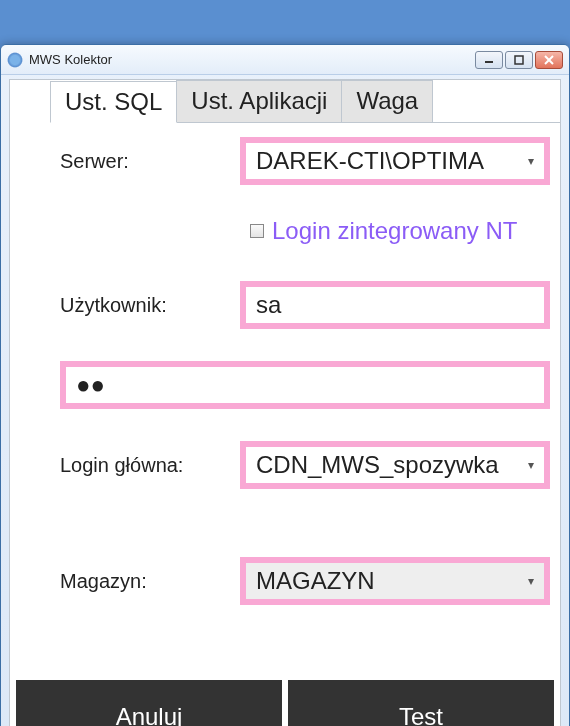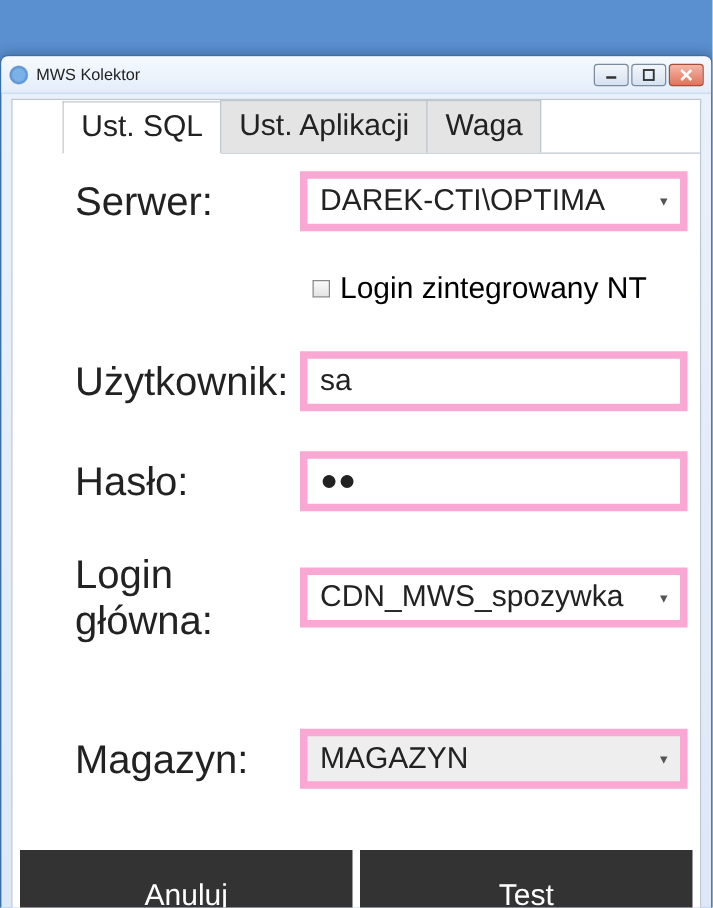--- a/index.html
+++ b/index.html
@@ -91,21 +91,21 @@
     padding: 14px 10px 0 10px;
   }
   .row {
     display: flex;
     align-items: center;
     margin-bottom: 32px;
   }
   .row.tight { margin-bottom: 24px; }
   .label-cell {
     width: 180px;
-    font-size: 32px;
+    font-size: 20px;
     color: #222;
   }
   .control-cell {
     flex: 1;
   }
   .combo, .textbox {
     width: 100%;
     height: 48px;
     border: 6px solid #f9a8d4;
     font-size: 24px;
@@ -129,21 +129,21 @@
   }
   .textbox {
     display: flex;
     align-items: flex-end;
   }
   .checkbox-row {
     display: flex;
     align-items: center;
     margin: 0 0 36px 190px;
     font-size: 24px;
-    color: #000000;
+    color: #8b5cf6;
   }
   .checkbox-row .chk {
     width: 14px; height: 14px;
     border: 1px solid #888;
     background: linear-gradient(#fafafa,#e4e4e4);
     margin-right: 8px;
     cursor: pointer;
   }
   .footer {
     position: absolute;
@@ -220,21 +220,20 @@
       <div class="row">
         <div class="label-cell">Użytkownik:</div>
         <div class="control-cell">
           <div class="textbox">
             <span>sa</span>
           </div>
         </div>
       </div>
 
       <div class="row">
-        <div class="label-cell">Hasło:</div>
         <div class="control-cell">
           <div class="textbox">
             <span>●●</span>
           </div>
         </div>
       </div>
 
       <div class="row">
         <div class="label-cell">Login główna:</div>
         <div class="control-cell">

